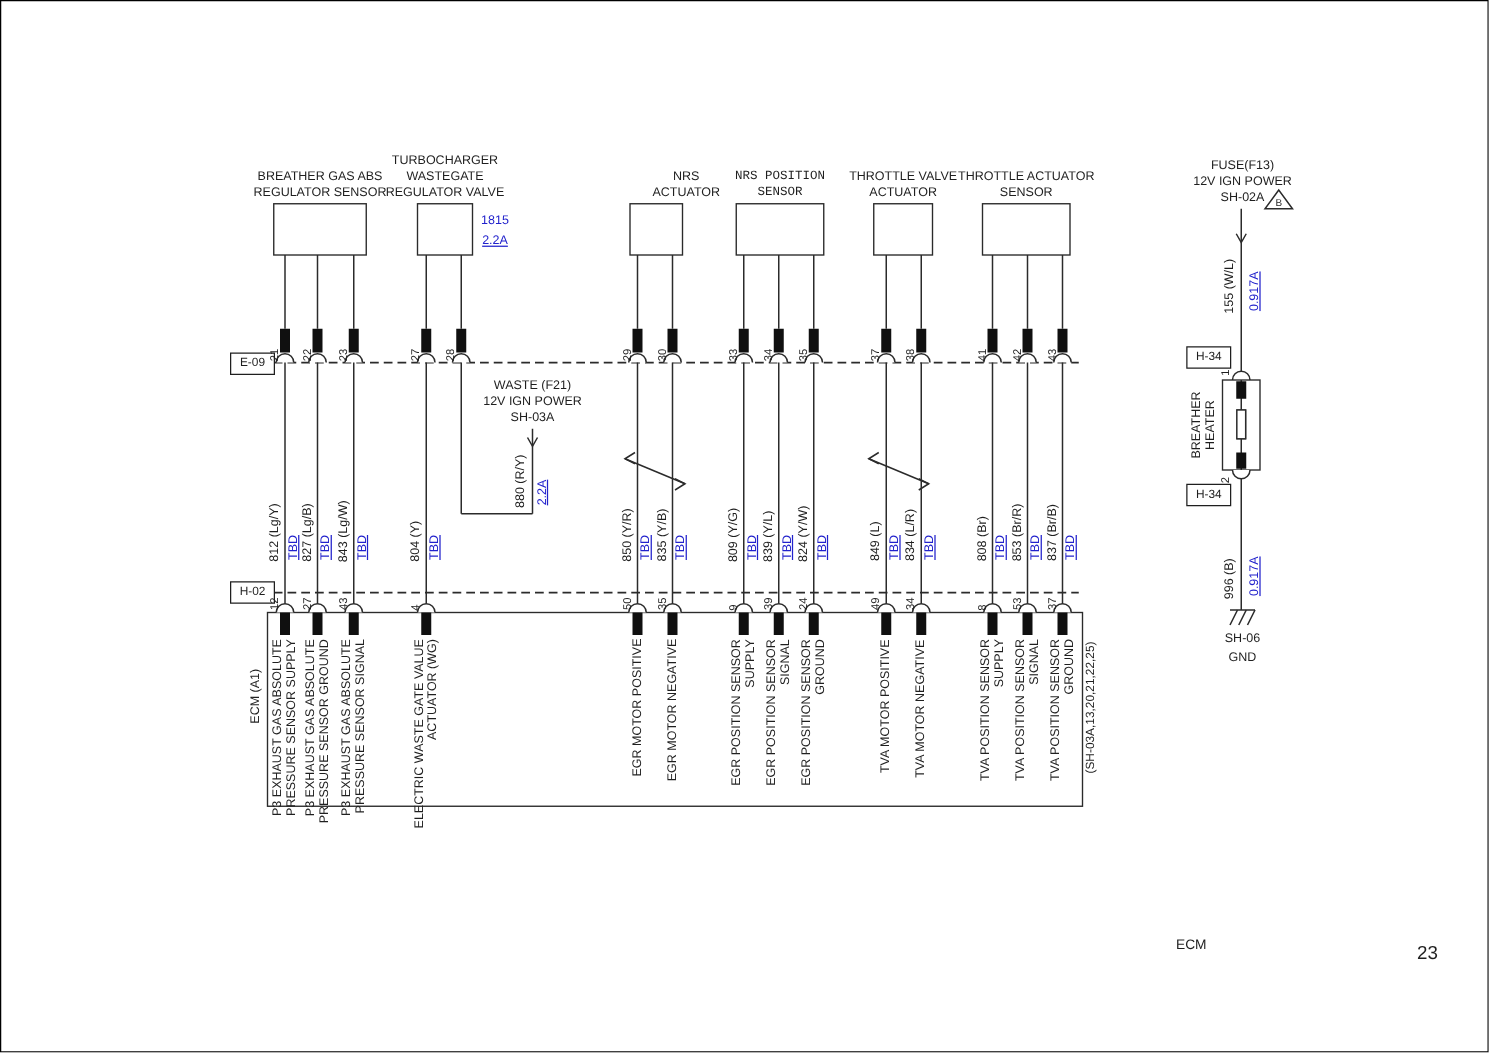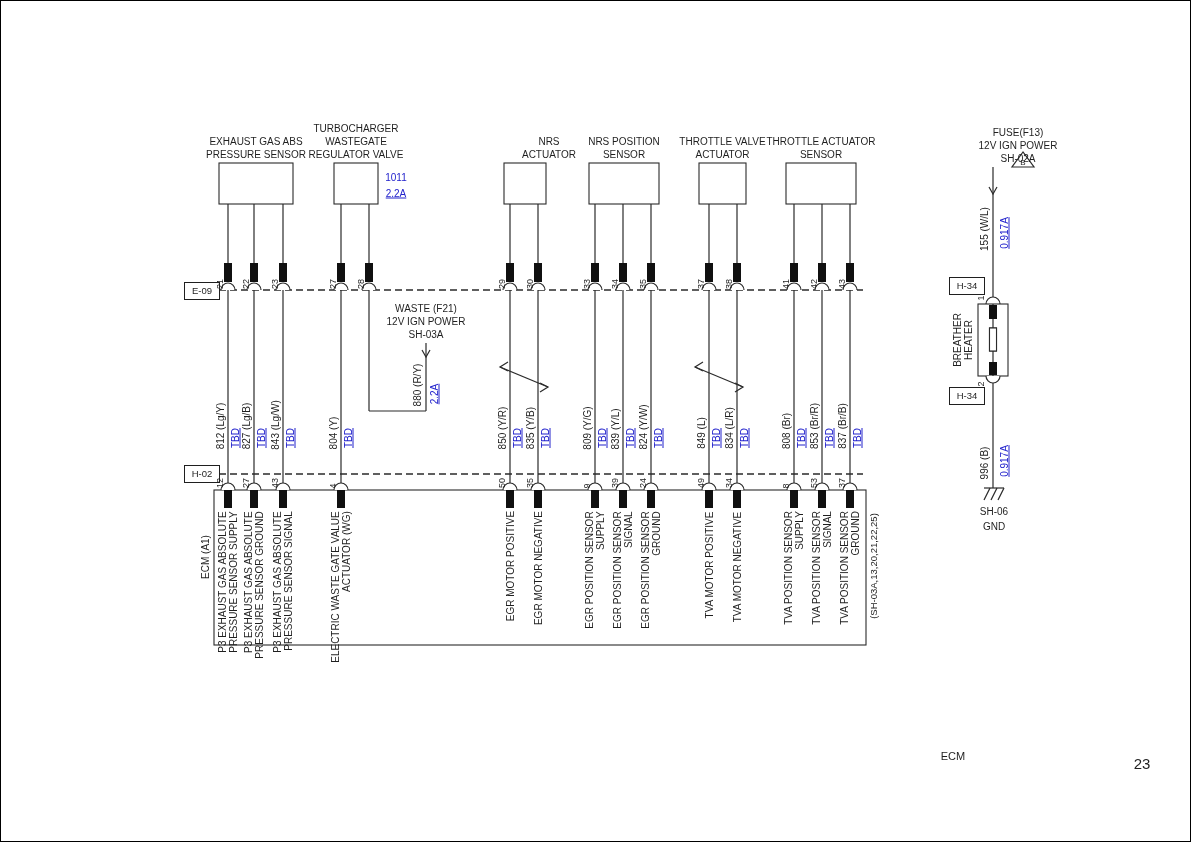--- a/index.html
+++ b/index.html
@@ -152,24 +152,24 @@
   <div class="box-label" style="left:183px;top:464px">H-02</div>
 
   <div class="h" style="left:425px;top:340px">
     <div>WASTE (F21)</div>
     <div>12V IGN POWER</div>
     <div>SH-03A</div>
   </div>
   <div class="v" style="left: 416px; top: 383.5px;">880 (R/Y)</div>
   <div class="v blue" style="left: 433px; top: 392.5px;">2.2A</div>
 
-  <div class="hc blue" style="left:395px;top:176px;text-decoration:none">1011</div>
+  <div class="hc blue" style="left:395px;top:176px;text-decoration:none">1815</div>
   <div class="hc blue" style="left:395px;top:192px">2.2A</div>
 
-  <div class="h" style="left:1017px;top:164px">
+  <div class="h" style="left:993px;top:164px">
     <div>FUSE(F13)</div>
     <div>12V IGN POWER</div>
     <div>SH-02A</div>
   </div>
   <div class="hc" style="left:1022px;top:161px;font-size:8px">B</div>
   <div class="v" style="left: 983px; top: 228px;">155 (W/L)</div>
   <div class="v blue" style="left: 1003px; top: 232px;">0.917A</div>
   <div class="box-label" style="left:948px;top:276px">H-34</div>
   <div class="v pin-num" style="left:980px;top:297px">1</div>
   <div class="v" style="left:962px;top:339px;text-align:center">
@@ -182,33 +182,33 @@
   <div class="v blue" style="left: 1003px; top: 460px;">0.917A</div>
   <div class="hc" style="left:993px;top:510px">SH-06</div>
   <div class="hc" style="left:993px;top:525px">GND</div>
 
   <div class="v" style="left:204px;top:556px">ECM (A1)</div>
   <div class="v" style="left:872px;top:565px;font-size:9.5px">(SH-03A,13,20,21,22,25)</div>
 
   <div class="hc footer" style="left:952px;top:755px">ECM</div>
   <div class="hc pageno" style="left:1141px;top:762px">23</div>
 <div class="h" style="left: 255px; top: 160px;">
-      <div>EXHAUST GAS ABS</div>
-      <div>PRESSURE SENSOR</div>
+      <div>BREATHER GAS ABS</div>
+      <div>REGULATOR SENSOR</div>
     </div>
     <div class="h" style="left: 355px; top: 160px;">
       <div>TURBOCHARGER</div>
       <div>WASTEGATE</div>
       <div>REGULATOR VALVE</div>
     </div>
     <div class="h" style="left: 548px; top: 160px;">
       <div>NRS</div>
       <div>ACTUATOR</div>
     </div>
-    <div class="h" style="left: 623px; top: 160px;">
+    <div class="h" style="left: 623px; top: 160px; font-family: Liberation Mono, monospace;">
       <div>NRS POSITION</div>
       <div>SENSOR</div>
     </div>
     <div class="h" style="left: 721.5px; top: 160px;">
       <div>THROTTLE VALVE</div>
       <div>ACTUATOR</div>
     </div>
     <div class="h" style="left: 820px; top: 160px;">
       <div>THROTTLE ACTUATOR</div>
       <div>SENSOR</div>

